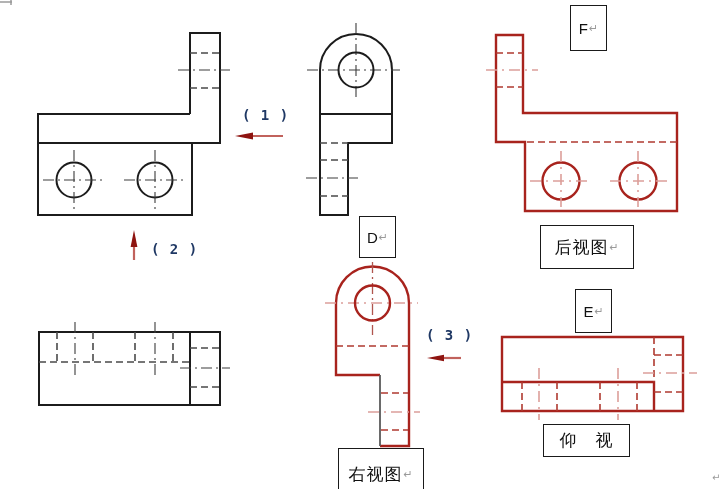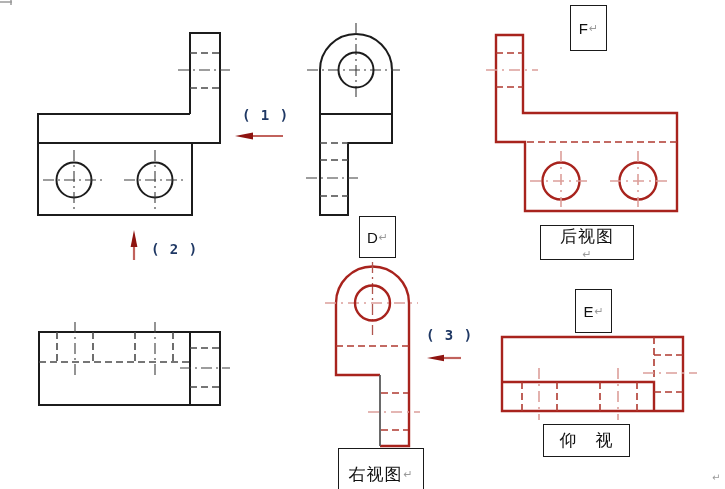--- a/index.html
+++ b/index.html
@@ -113,21 +113,21 @@
   </div>
   <div class="box letter" style="left:359px;top:216px;width:37px;height:42px;">
     <span>D</span>
       <span class="ret">↵</span>
   </div>
   <div class="box letter" style="left:575px;top:289px;width:37px;height:44px;">
     <span>E</span>
       <span class="ret">↵</span>
   </div>
 
-  <div class="box cjk" style="left:540px;top:225px;width:94px;height:35px;flex-direction:column;">
+  <div class="box cjk" style="left:540px;top:225px;width:94px;height:44px;">
     <span>后视图</span>
       <span class="ret">↵</span>
   </div>
   <div class="box cjk" style="left:338px;top:448px;width:86px;height:52px;">
     <span>右视图</span>
       <span class="ret">↵</span>
   </div>
   <div class="box cjk" style="left:543px;top:424px;width:87px;height:33px;">
     <span>仰　视</span>
   </div>

